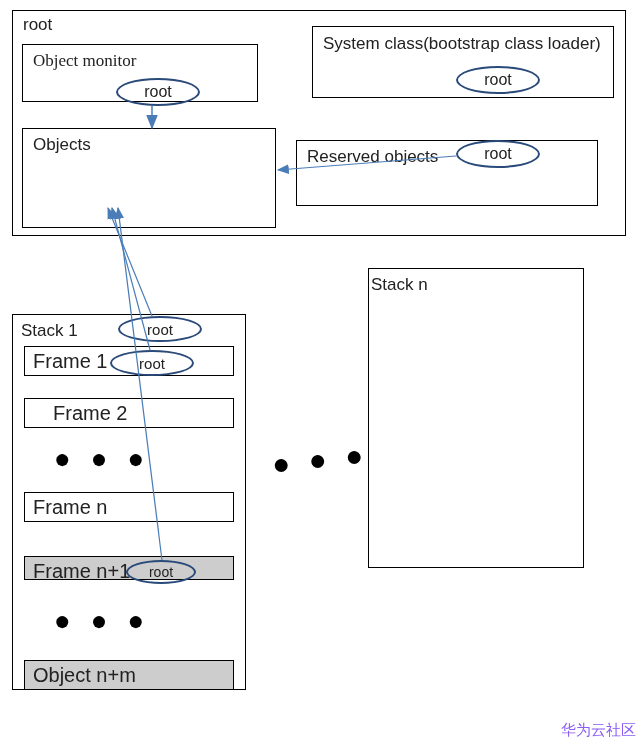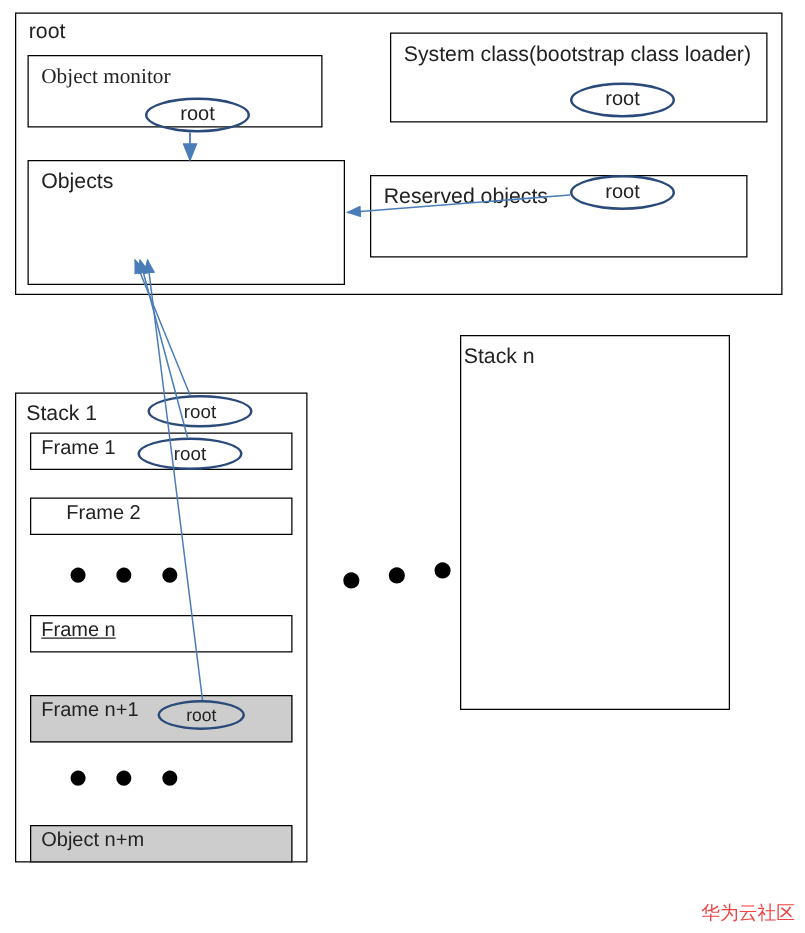--- a/index.html
+++ b/index.html
@@ -29,36 +29,36 @@
     justify-content: center;
     font-size: 16px;
     color: #222;
     background: transparent;
   }
   .frame {
     position: absolute;
     border: 1.5px solid #000;
     background: #fff;
     padding: 3px 8px;
-    font-size: 16px;
+    font-size: 20px;
   }
   .frame.gray { background: #cdcdcd; }
   .dots {
     position: absolute;
     letter-spacing: 6px;
     font-size: 28px;
     font-weight: bold;
     line-height: 0.5;
     color: #000;
   }
   .watermark {
     position: absolute;
     right: 8px;
     bottom: 6px;
-    color: #ef4444;
+    color: #8b5cf6;
     font-size: 15px;
     font-family: Liberation Serif, serif;
   }
   svg.overlay {
     position: absolute;
     left: 0; top: 0;
     width: 644px; height: 746px;
     pointer-events: none;
   }
 </style>
@@ -109,25 +109,25 @@
 </div>
 
 <div class="frame" style="left:24px; top:398px; width:210px; height:30px;padding-left:28px;">
   <span>Frame 2</span>
 </div>
 
 <div class="dots" style="left:54px; top:452px;">
   <span>● ● ●</span>
 </div>
 
-<div class="frame" style="left:24px; top:492px; width:210px; height:30px;text-decoration:underline;">
+<div class="frame" style="left:24px; top:492px; width:210px; height:30px;">
   <span>Frame n</span>
 </div>
 
-<div class="frame gray" style="left:24px; top:556px; width:210px; height:38px;">
+<div class="frame gray" style="left:24px; top:556px; width:210px; height:24px;">
   <span>Frame n+1</span>
 </div>
 <div class="root-ellipse" style="left:126px; top:560px; width:70px; height:24px; font-size:14px;">
   <span>root</span>
 </div>
 
 <div class="dots" style="left:54px; top:614px;">
   <span>● ● ●</span>
 </div>
 

